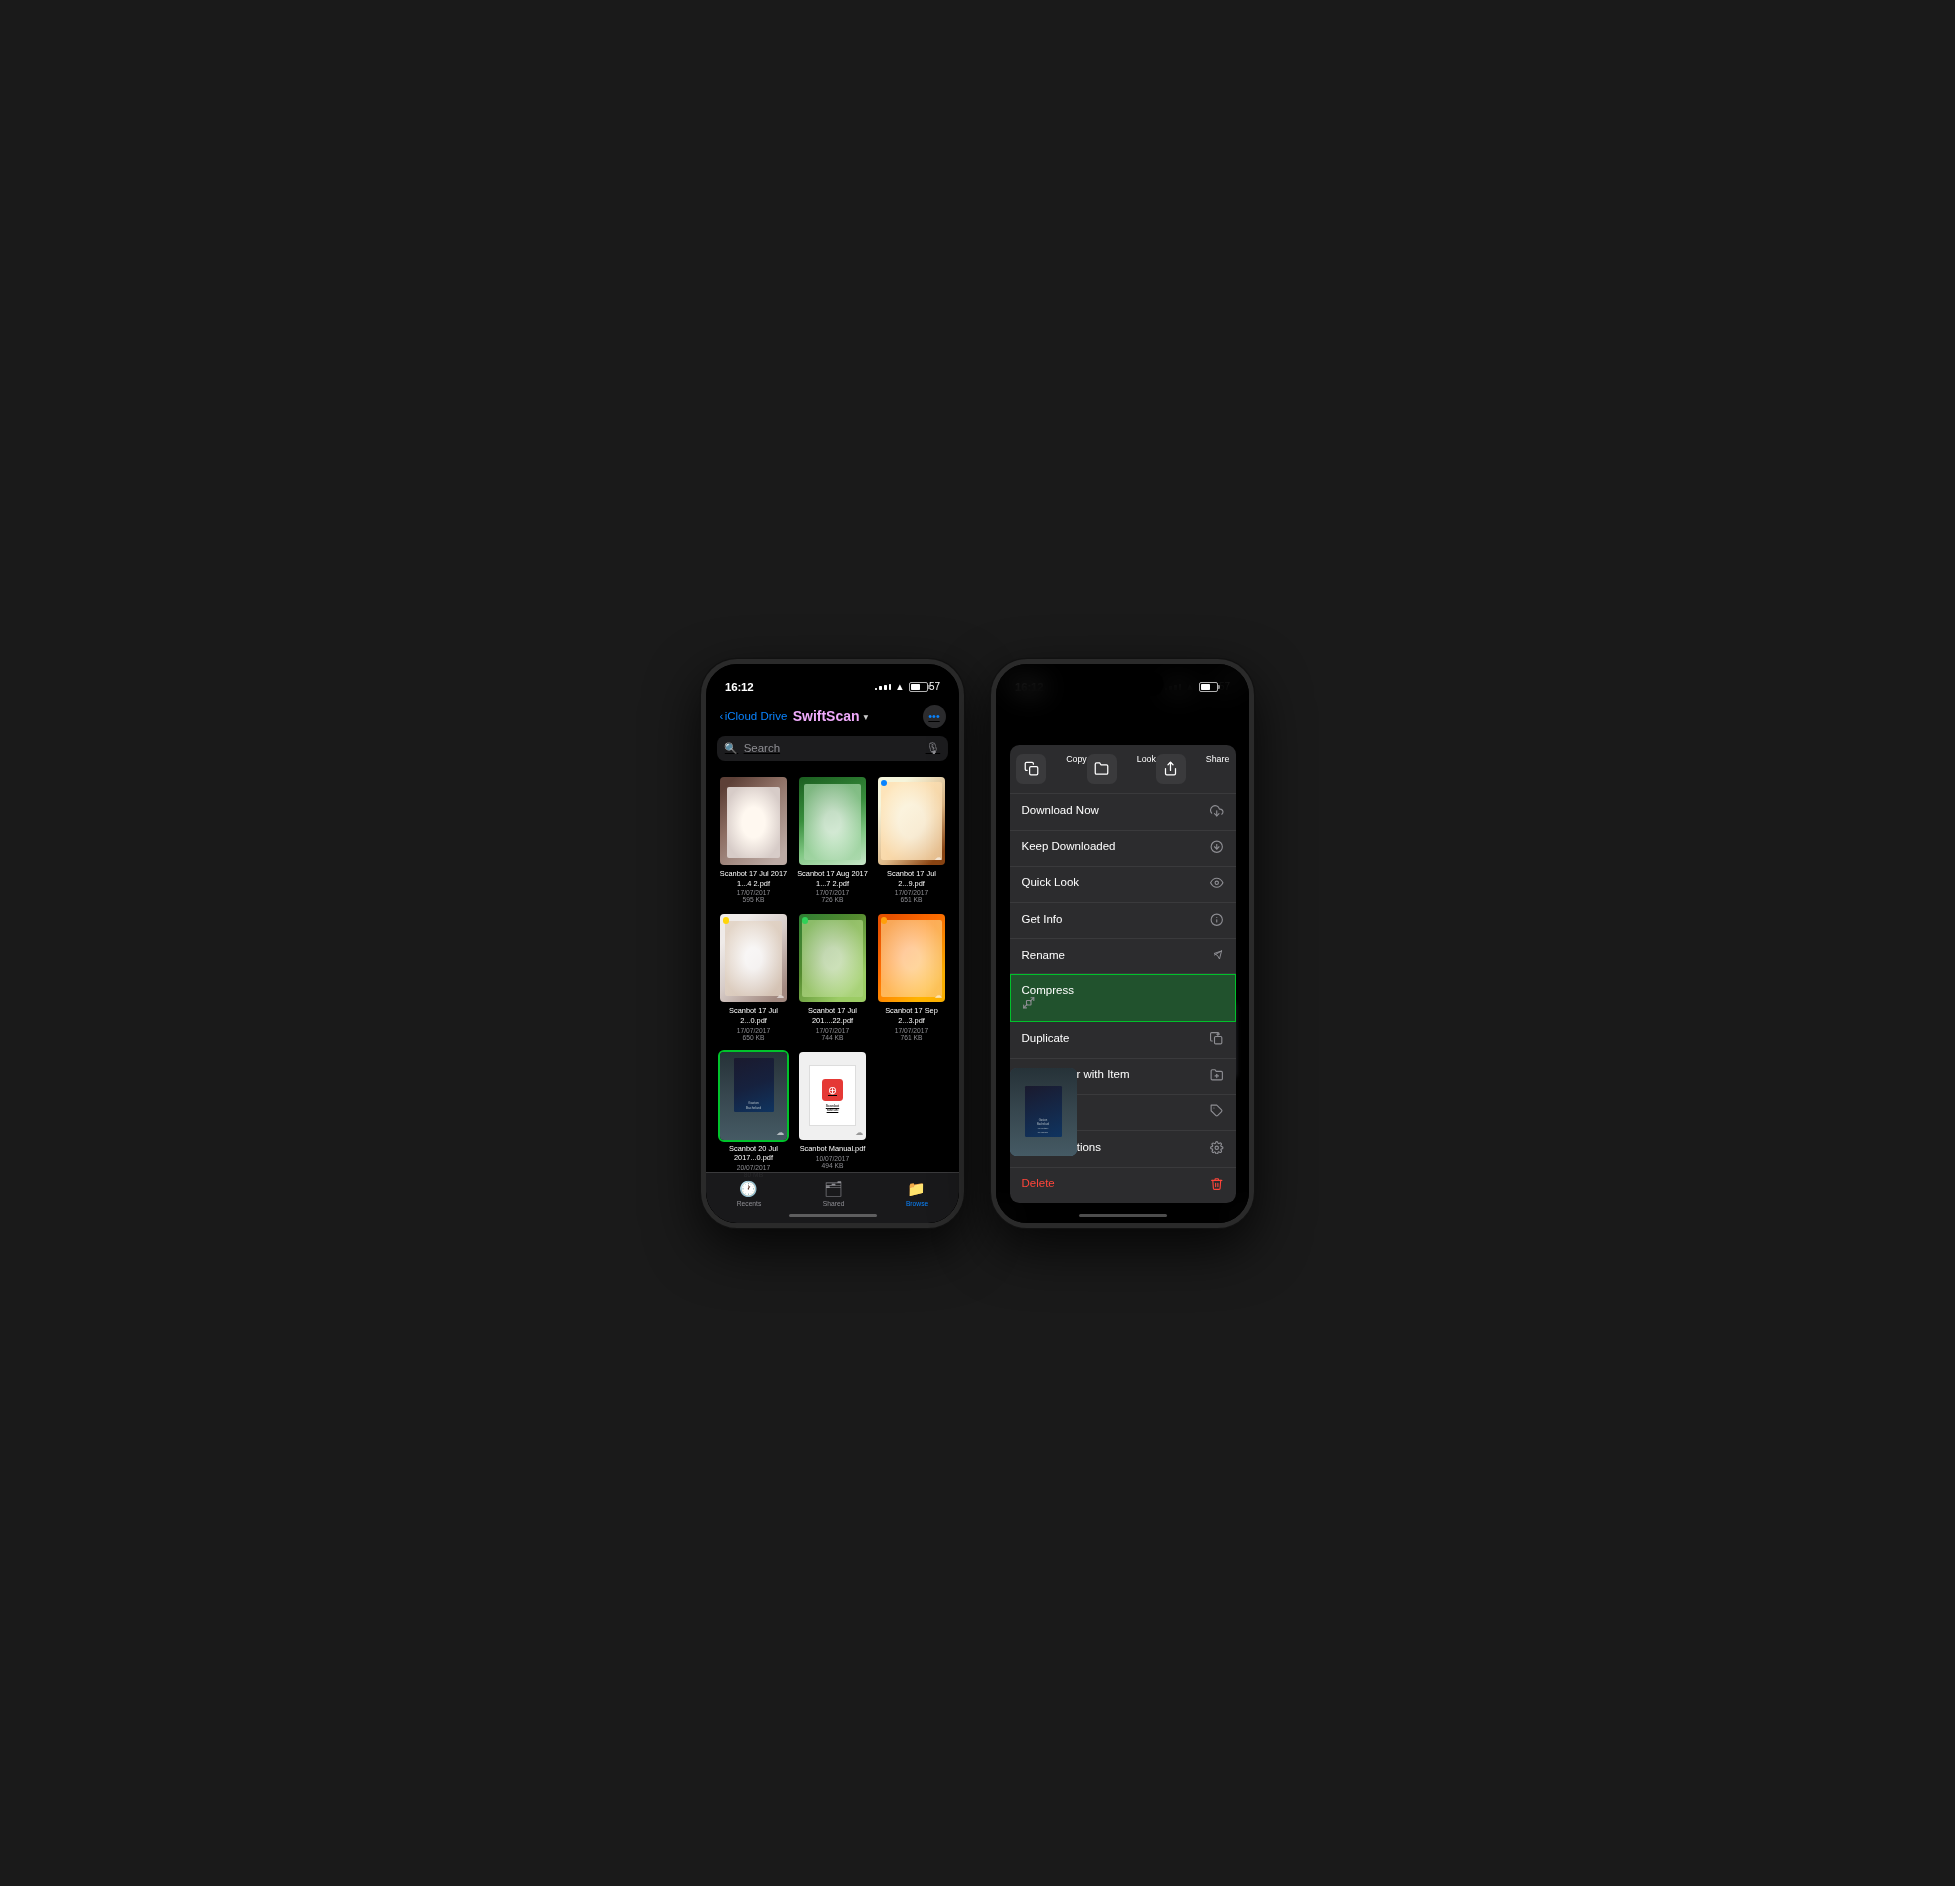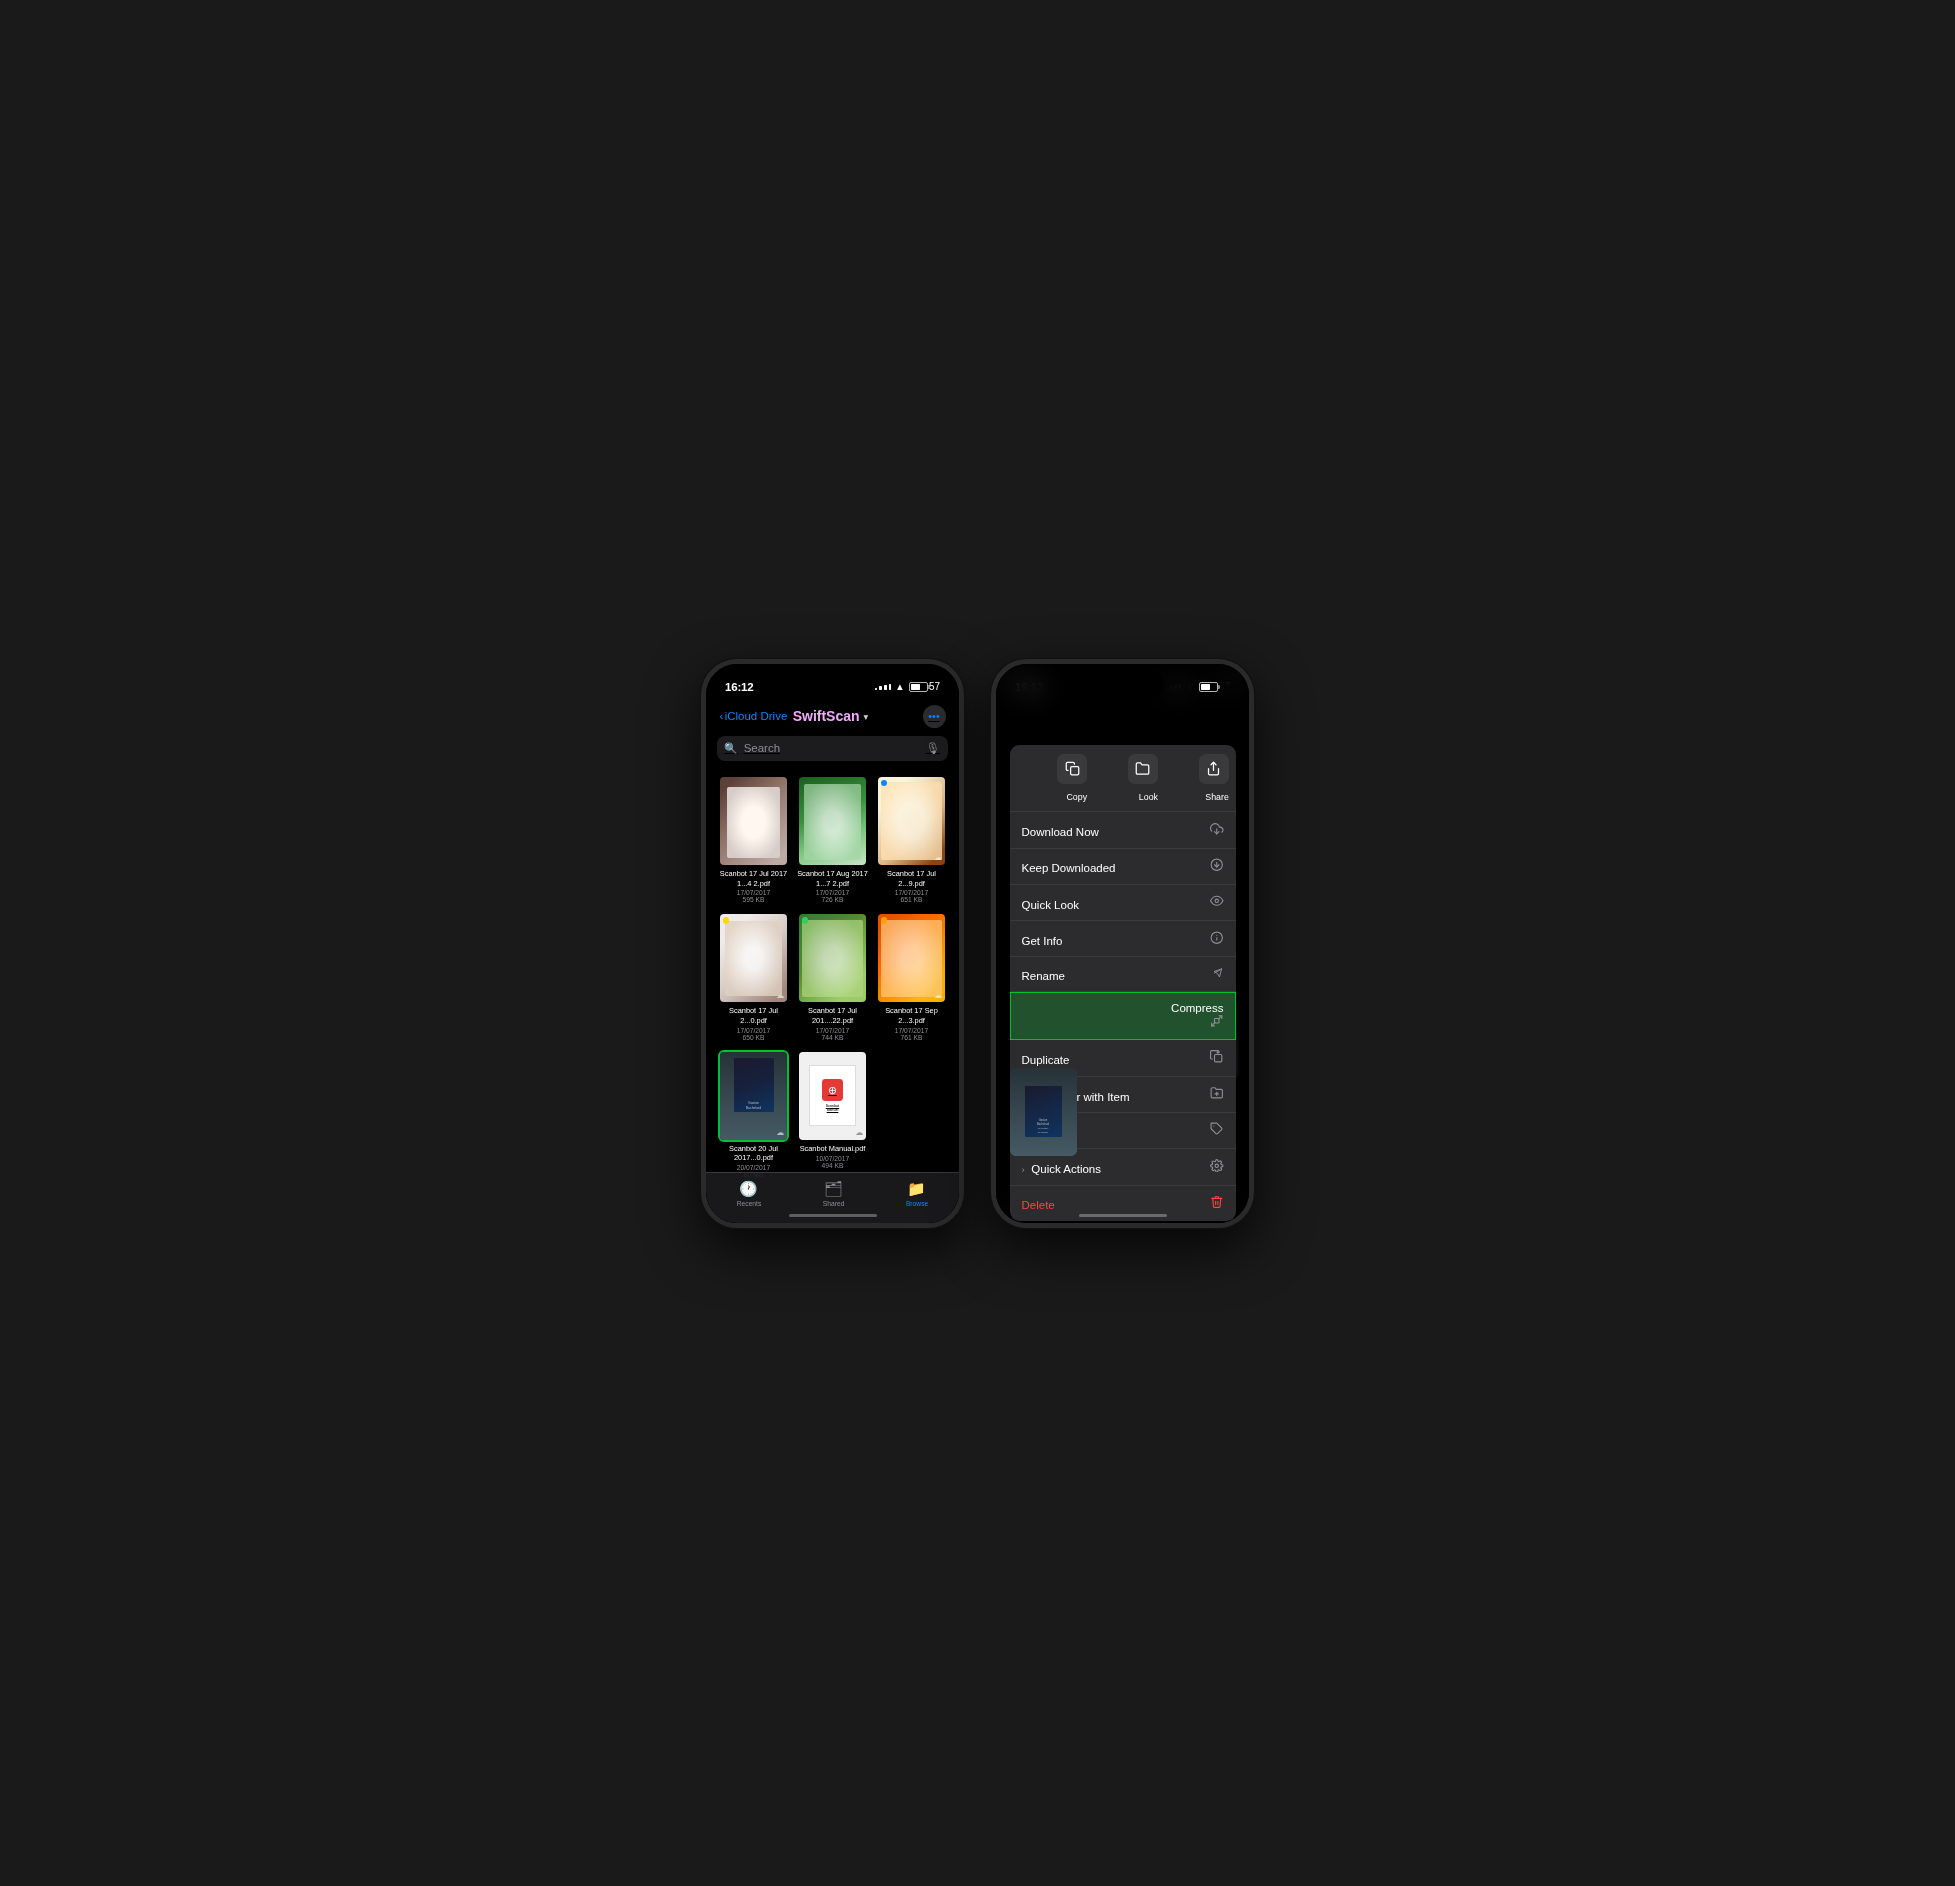--- a/index.html
+++ b/index.html
@@ -311,23 +311,23 @@
 
     
     .ctx-top-row {
       display: flex;
       justify-content: space-around;
       padding: 9.4px 6.7px;
       border-bottom: 0.3px solid #3a3a3c;
     }
     .ctx-action-btn {
       display: flex;
-      flex-direction: column;
-      align-items: flex-end;
-      gap: 8px;
+      flex-direction: row;
+      align-items: flex-start;
+      gap: 20px;
       flex: 1;
     }
     .ctx-action-icon {
       width: 30px;
       height: 30px;
       background: #3a3a3c;
       border-radius: 6.7px;
       display: flex;
       align-items: center;
       justify-content: center;
@@ -335,21 +335,21 @@
       color: #fff;
     }
     .ctx-action-label {
       color: #fff;
       font-size: 8.8px;
     }
 
     
     .ctx-item {
       display: flex;
-      align-items: flex-end;
+      align-items: flex-start;
       justify-content: space-between;
       padding: 9.4px 12px;
       border-bottom: 0.3px solid #3a3a3c;
     }
     .ctx-item:last-child {
       border-bottom: none;
     }
     .ctx-item-label {
       color: #fff;
       font-size: 11.5px;

